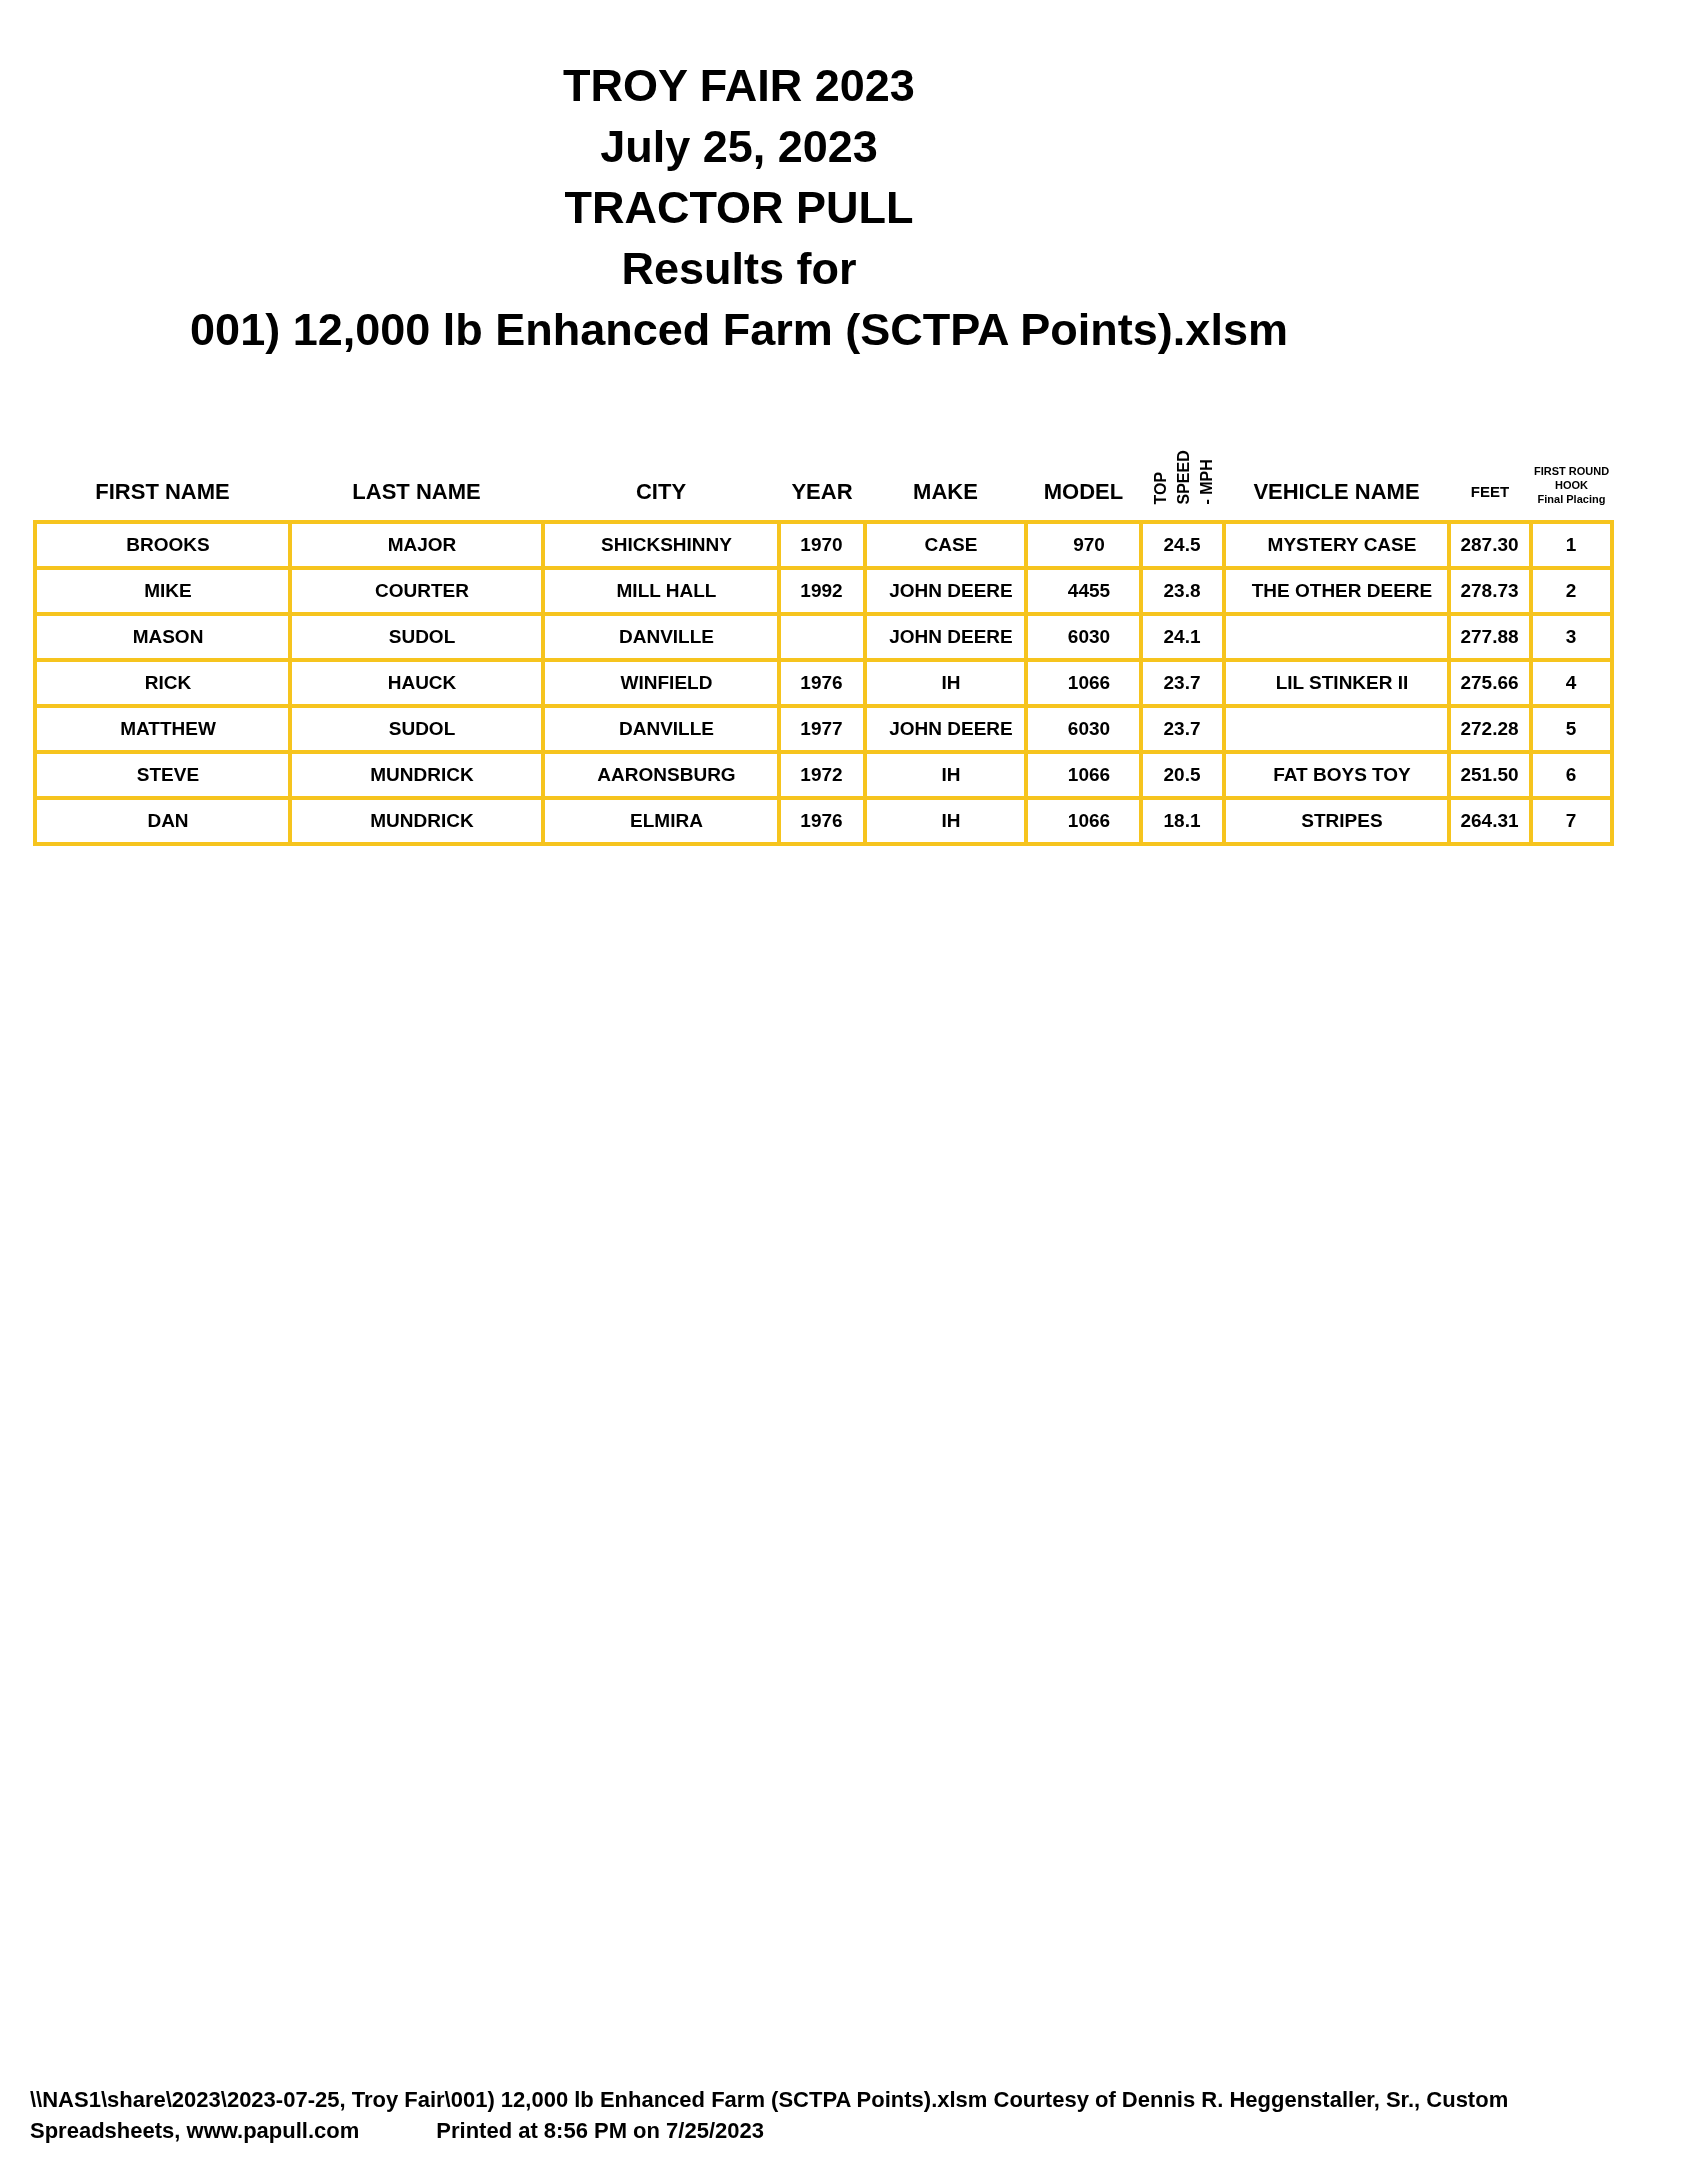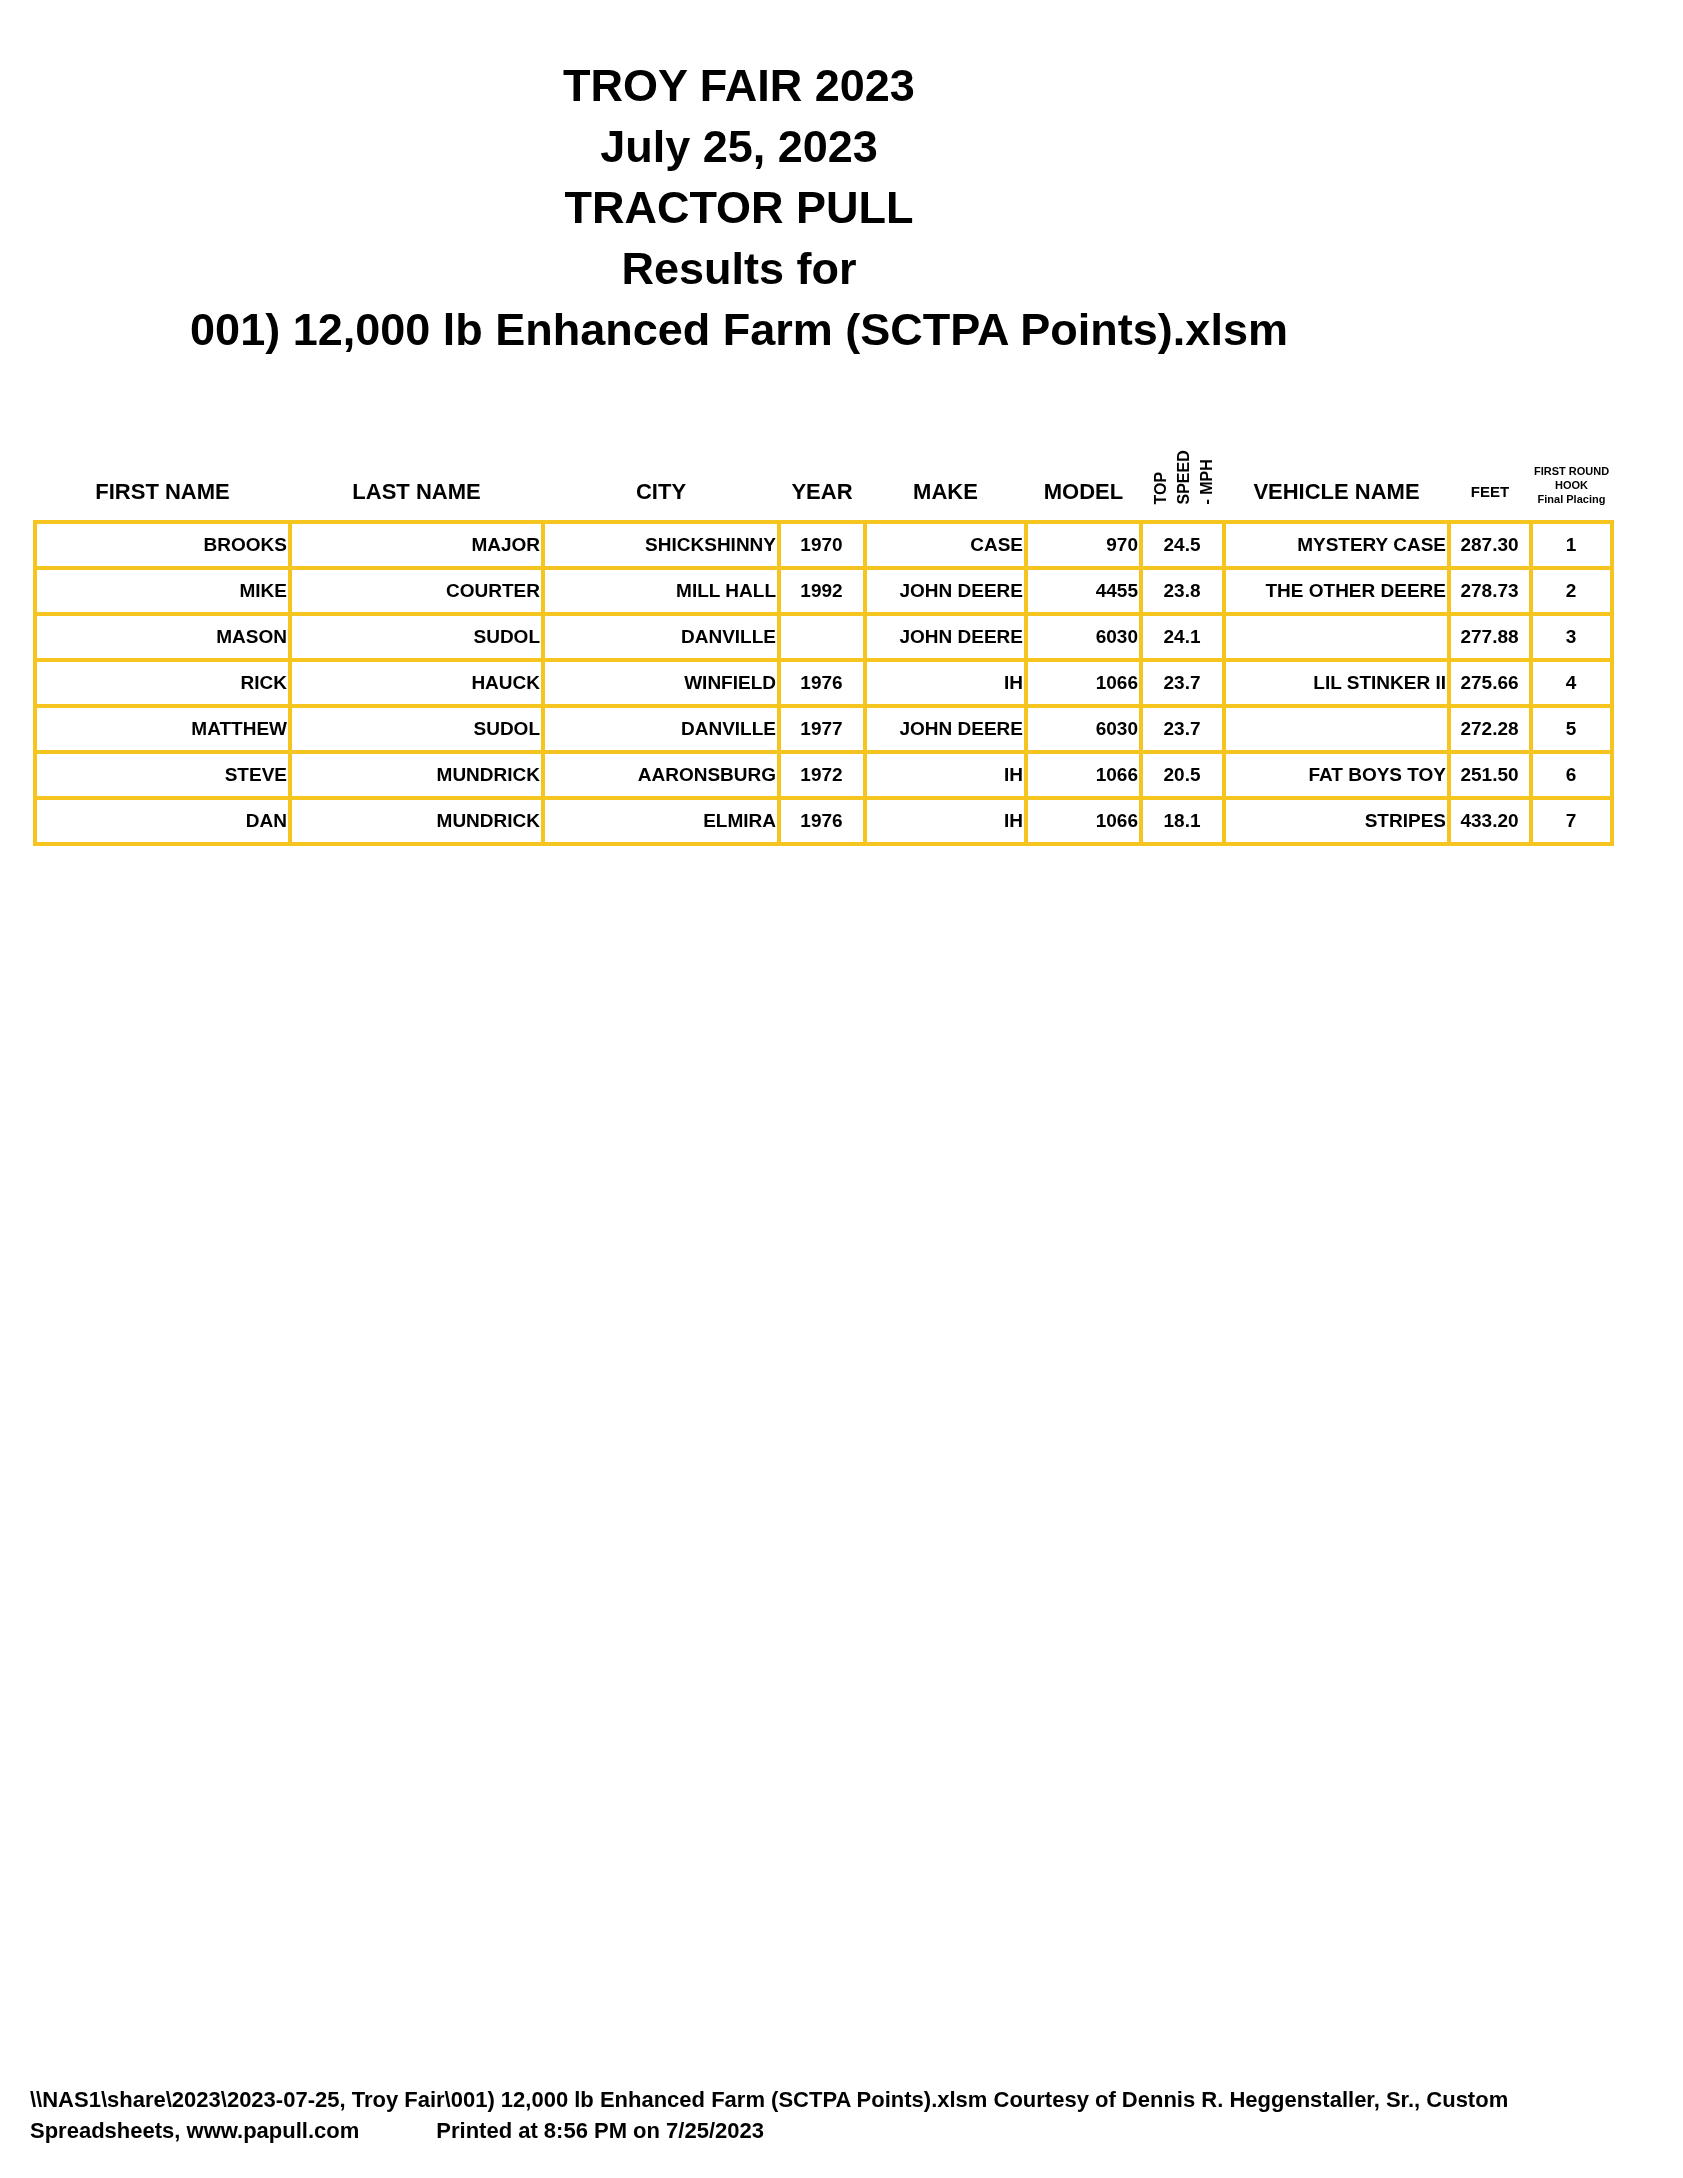--- a/index.html
+++ b/index.html
@@ -38,21 +38,21 @@
     width:57px;height:68px;
     transform:translate(-50%,-50%) rotate(-90deg);
     text-align:left;font-size:16px;line-height:23px;white-space:nowrap;
   }
   tbody tr{height:46px;}
   tbody td{
     border:4px solid #F6C41E;
     font-size:19px;font-weight:bold;
     background:#ffffff;overflow:hidden;white-space:nowrap;
   }
-  td.al{text-align:right;padding-left:12px;}
+  td.al{text-align:center;padding-left:12px;}
   td.ac{text-align:center;padding-left:0;}
   
   .footer{
     position:absolute;left:30px;top:2060px;width:1643px;
     font-size:22px;line-height:31px;font-weight:bold;white-space:nowrap;margin-top:24px;
   }
   .printed{margin-left:77px;}
 </style>
 </head>
 <body>
@@ -181,21 +181,21 @@
       </tr>
       <tr>
         <td class="al">DAN</td>
         <td class="al">MUNDRICK</td>
         <td class="al">ELMIRA</td>
         <td class="ac">1976</td>
         <td class="al">IH</td>
         <td class="al">1066</td>
         <td class="ac">18.1</td>
         <td class="al">STRIPES</td>
-        <td class="ac">433.20</td>
+        <td class="ac">264.31</td>
         <td class="ac">7</td>
       </tr>
     </tbody>
   </table>
 
   <footer class="footer">
     <div>\\NAS1\share\2023\2023-07-25, Troy Fair\001) 12,000 lb Enhanced Farm (SCTPA Points).xlsm  Courtesy of Dennis R. Heggenstaller, Sr., Custom</div>
     <div>
       <span>Spreadsheets, www.papull.com</span><span class="printed">Printed at 8:56 PM on 7/25/2023</span>
     </div>

